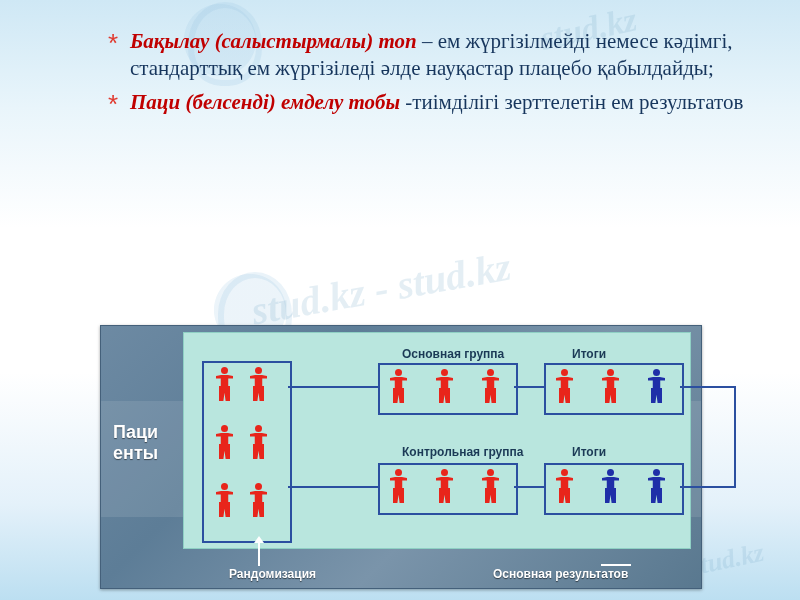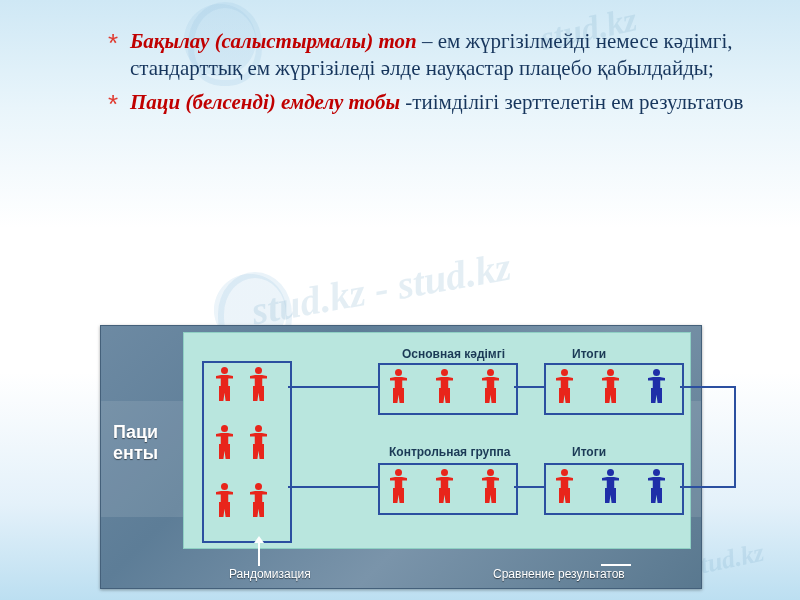--- a/index.html
+++ b/index.html
@@ -138,27 +138,27 @@
   }
   .grp-label {
     position: absolute;
     font-family: "Liberation Sans", sans-serif;
     font-weight: bold;
     font-size: 12px;
     color: #1b3a56;
   }
   .lbl-main { left: 218px; top: 14px; }
   .lbl-res1 { left: 388px; top: 14px; }
-  .lbl-ctrl { left: 205px; top: 112px; }
+  .lbl-ctrl { left: 218px; top: 112px; }
   .lbl-res2 { left: 388px; top: 112px; }
   .bottom-label {
     position: absolute;
     bottom: 7px;
     font-family: "Liberation Sans", sans-serif;
-    font-weight: normal;
+    font-weight: bold;
     font-size: 12px;
     color: #ffffff;
     text-shadow: 0 1px 1px rgba(0,0,0,0.55);
   }
   .lbl-rand { left: 128px; }
   .lbl-comp { left: 392px; }
 
   .box {
     position: absolute;
     border: 2px solid #2b4fa0;
@@ -259,21 +259,21 @@
     <div class="bullet-row">
       <span class="star">*</span>
       <span class="b-text"><span class="b-lead">Паци (белсенді) емделу тобы</span><span class="b-rest"> -тиімділігі зерттелетін  ем результатов</span></span>
     </div>
   </div>
 
   <div class="figure">
     <div class="fig-band"></div>
     <div class="panel">
 
-      <div class="grp-label lbl-main">Основная кәдімгі</div>
+      <div class="grp-label lbl-main">Основная группа</div>
       <div class="grp-label lbl-res1">Итоги</div>
       <div class="grp-label lbl-ctrl">Контрольная группа</div>
       <div class="grp-label lbl-res2">Итоги</div>
 
       <div class="box bx-src"></div>
       <div class="box bx-main"></div>
       <div class="box bx-res1"></div>
       <div class="box bx-ctrl"></div>
       <div class="box bx-res2"></div>
 
@@ -378,16 +378,16 @@
           <span class="head"></span>
           <span class="body"></span>
           <span class="legs"></span>
         </div>
     </div>
 
     <div class="patients-label">Паци енты</div>
     <div class="arrow-up"></div>
     <div class="bracket"></div>
     <div class="bottom-label lbl-rand">Рандомизация</div>
-    <div class="bottom-label lbl-comp">Сравнение результатов</div>
+    <div class="bottom-label lbl-comp">Основная результатов</div>
   </div>
 
 </div>
 
 </body></html>

